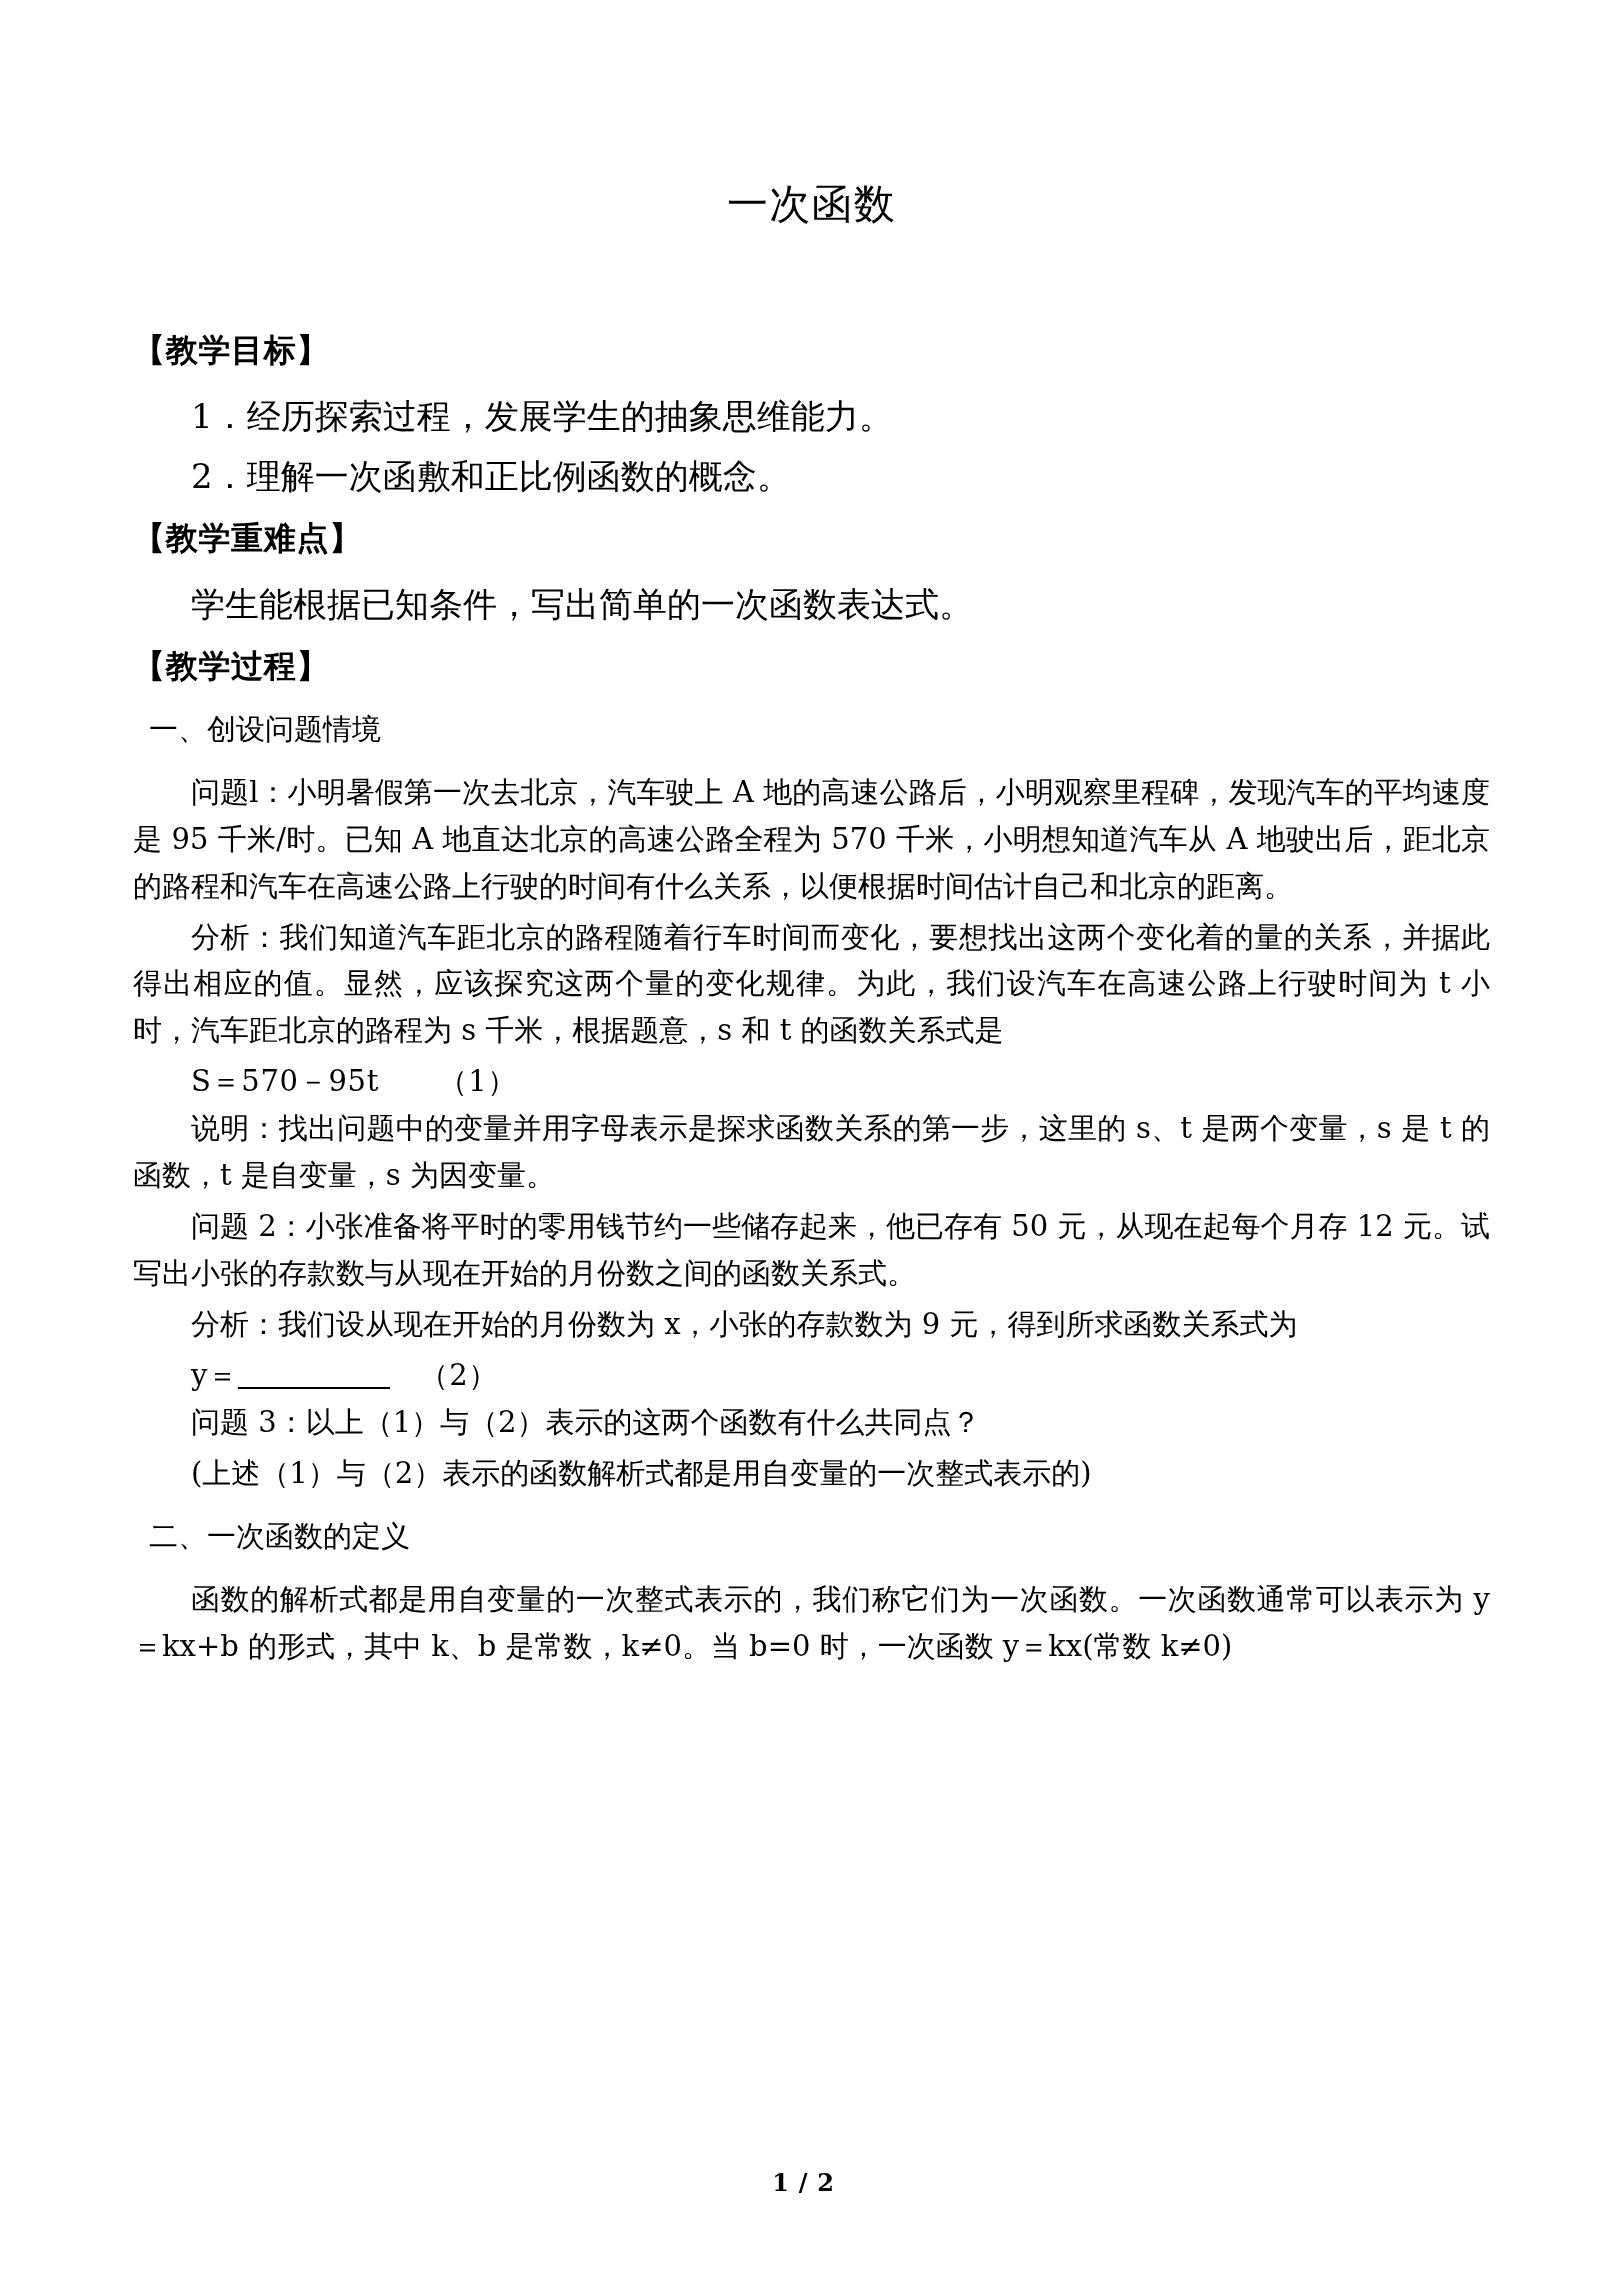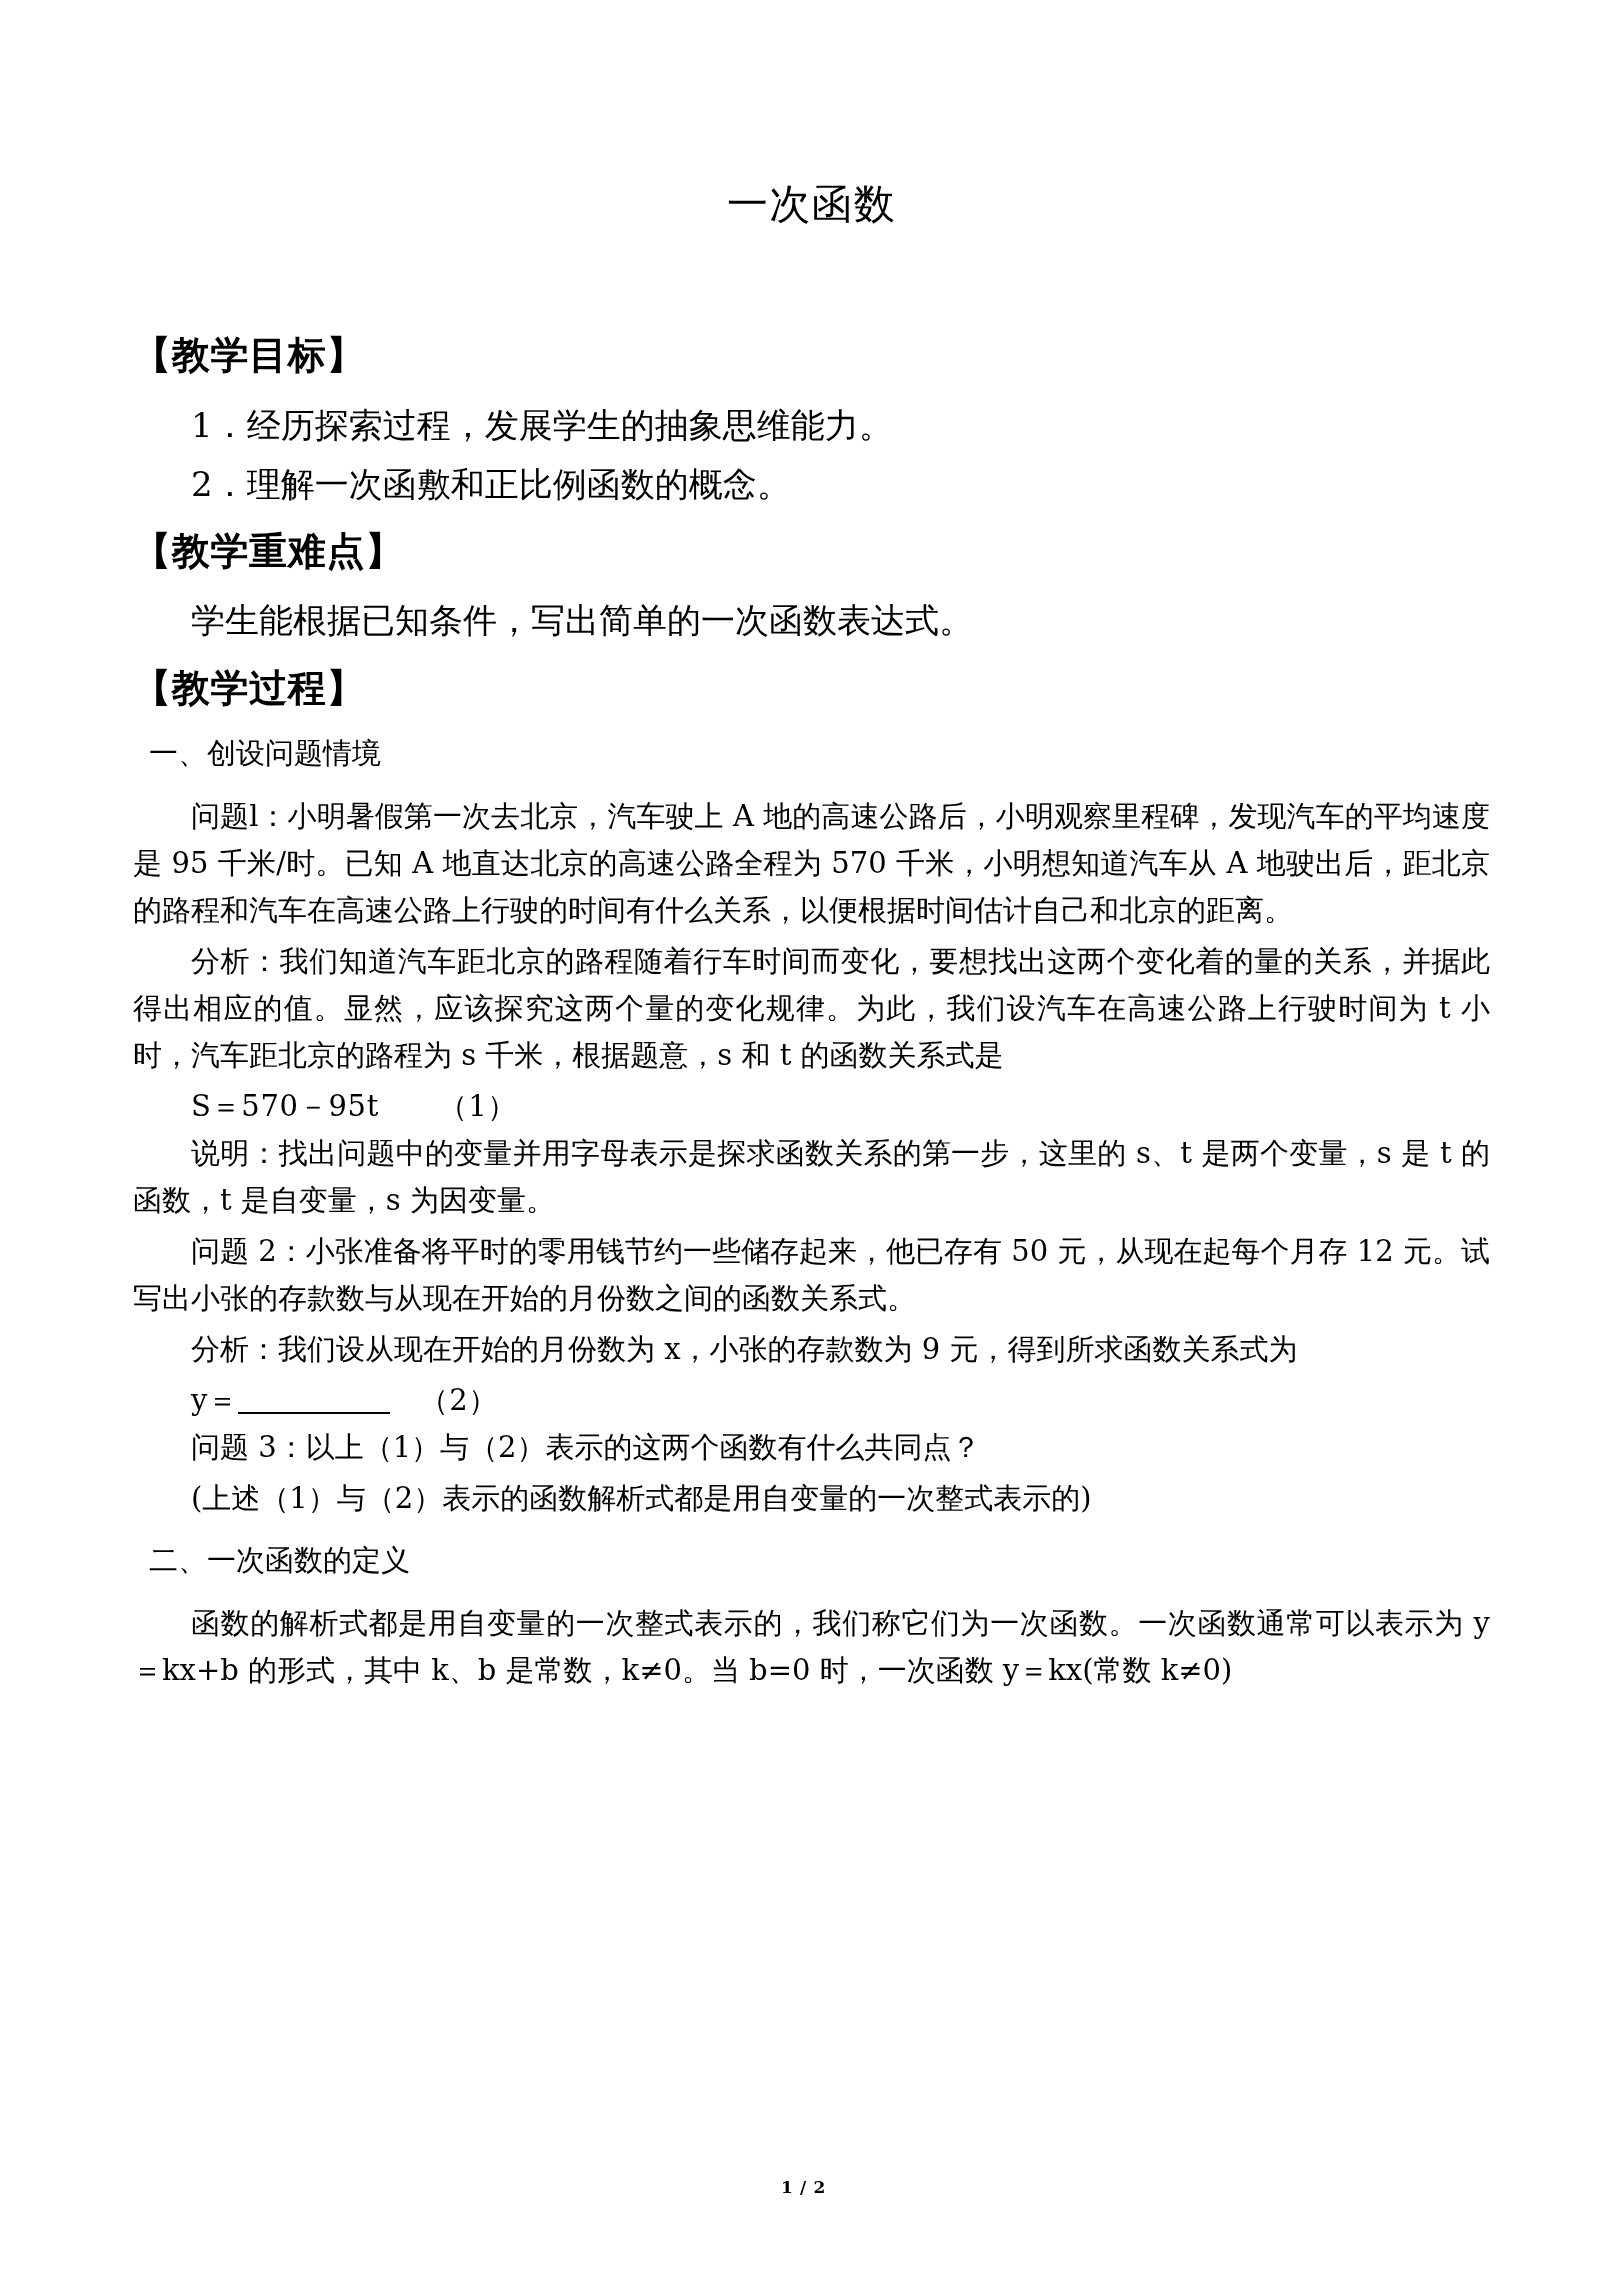--- a/index.html
+++ b/index.html
@@ -22,21 +22,21 @@
   }
   .doc-title {
     text-align: center;
     font-size: 41px;
     line-height: 1.25;
     letter-spacing: 1.3px;
     margin: 0 0 99px 0;
     font-weight: 400;
   }
   .section-heading {
-    font-size: 38px;
+    font-size: 32px;
     font-weight: 700;
     line-height: 1.35;
     margin: 0 0 17px 0;
     letter-spacing: 0.7px;
   }
   .objective-line {
     font-size: 34px;
     line-height: 1.62;
     margin: 0 0 4px 0;
     text-indent: 58px;
@@ -72,21 +72,21 @@
     width: 152px;
     border-bottom: 2px solid #000;
     vertical-align: -4px;
   }
   .footer-page {
     position: absolute;
     left: 0;
     right: 16px;
     bottom: 98px;
     text-align: center;
-    font-size: 17px;
+    font-size: 24px;
     font-weight: 700;
     letter-spacing: 0.7px;
   }
 </style>
 </head>
 <body>
 
 <div id="page">
 
   <h1 class="doc-title">一次函数</h1>

